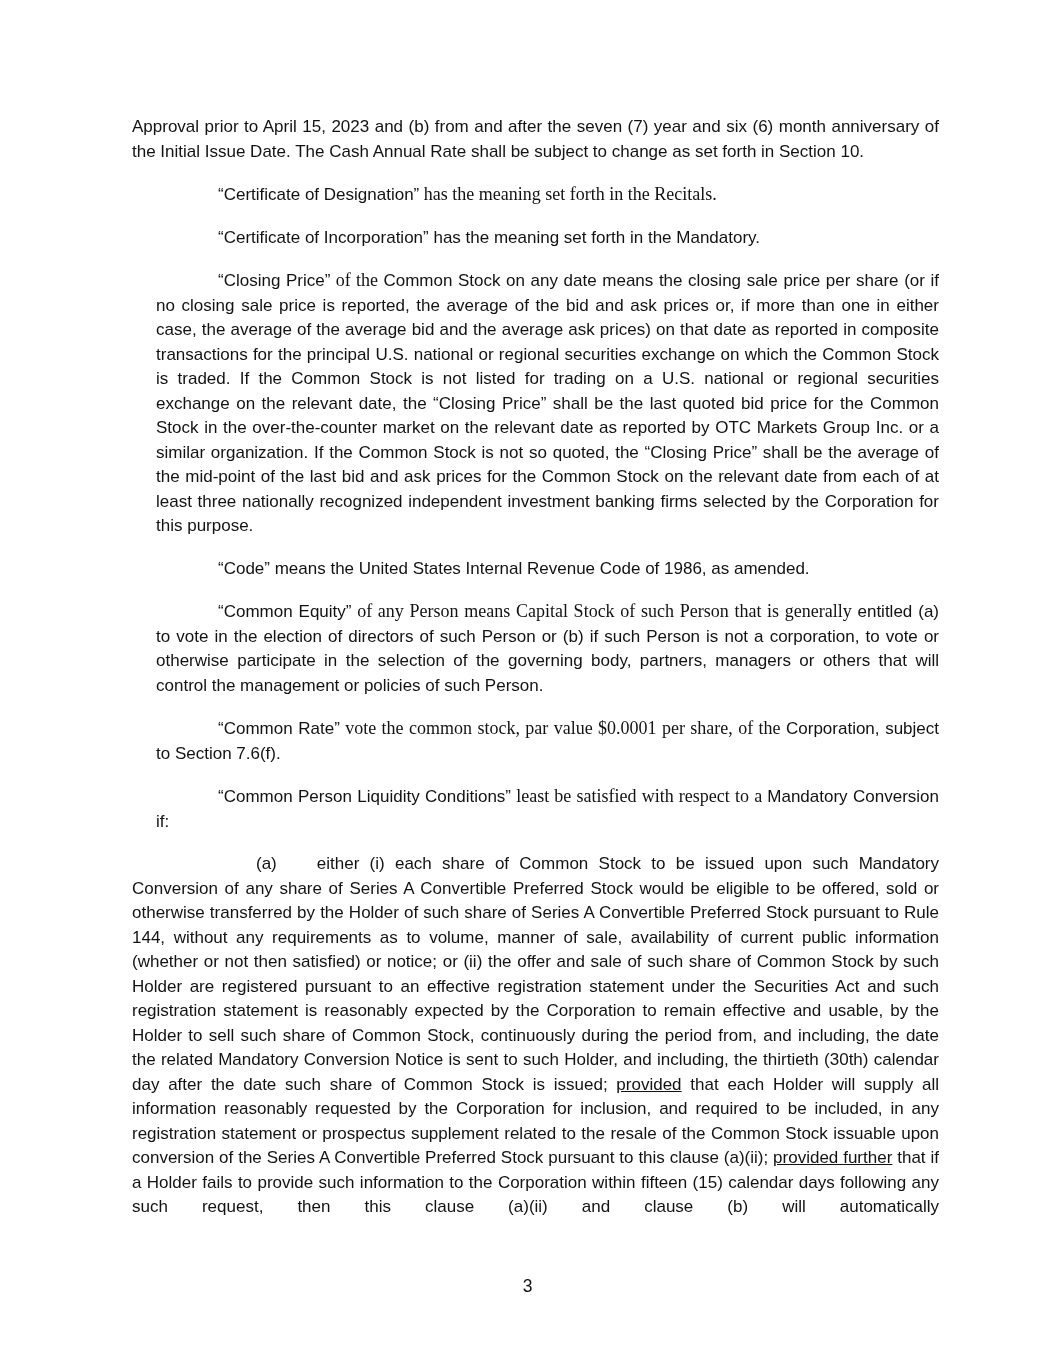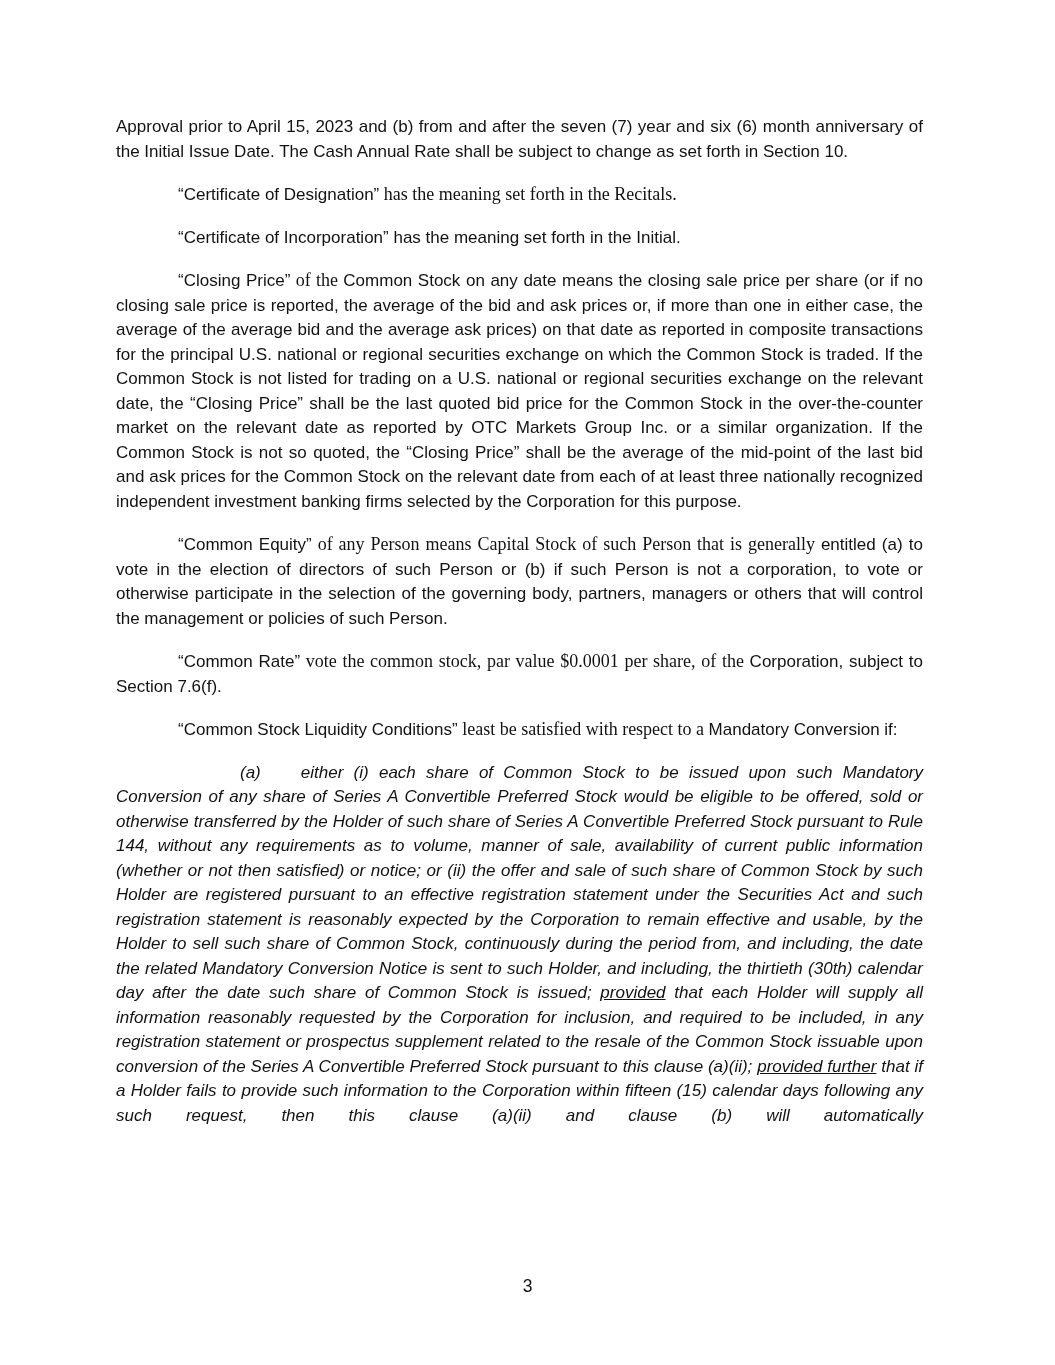--- a/index.html
+++ b/index.html
@@ -12,32 +12,32 @@
     width: 1055px;
     height: 1365px;
     background: var(--paper, #ffffff);
     color: var(--ink, #111111);
     font-family: "Liberation Sans", sans-serif;
     overflow: hidden;
   }
   .content {
     position: absolute;
     top: 115px;
-    left: 116px;
+    left: 132px;
     width: 807px;
     font-size: 17px;
     line-height: 24.5px;
     text-align: justify;
   }
   .para {
     margin: 0 0 18px 0;
   }
-  .para.half { text-indent: 62px; }
+  .para.half { text-indent: 62px; margin-left: 24px; }
   .para.one  { text-indent: 124px; }
-  .para.justify-last { text-align-last: justify; font-style: italic; }
+  .para.justify-last { text-align-last: justify; }
   .run.serif {
     font-family: "Liberation Serif", serif;
     font-size: 18px;
   }
   .run.underline { text-decoration: underline; }
   .tab {
     display: inline-block;
     width: 40px;
   }
   .page-number {
@@ -49,21 +49,22 @@
     font-size: 17.5px;
   }
 </style>
 </head>
 <body>
 
 <div class="page">
   <div class="content">
       <p class="para none"><span class="run">Approval prior to April 15, 2023 and (b) from and after the seven (7) year and six (6) month anniversary of the Initial Issue Date. The Cash Annual Rate shall be subject to change as set forth in Section 10.</span></p>
       <p class="para half"><span class="run">“Certificate of Designation”</span><span class="run serif"> has the meaning set forth in the Recitals.</span></p>
-      <p class="para half"><span class="run">“Certificate of Incorporation” has the meaning set forth in the Initial.</span></p>
+      <p class="para half"><span class="run">“Certificate of Incorporation” has the meaning set forth in the Mandatory.</span></p>
       <p class="para half"><span class="run">“Closing Price”</span><span class="run serif"> of the </span><span class="run">Common Stock on any date means the closing sale price per share (or if no closing sale price is reported, the average of the bid and ask prices or, if more than one in either case, the average of the average bid and the average ask prices) on that date as reported in composite transactions for the principal U.S. national or regional securities exchange on which the Common Stock is traded.  If the Common Stock is not listed for trading on a U.S. national or regional securities exchange on the relevant date, the “Closing Price” shall be the last quoted bid price for the Common Stock in the over-the-counter market on the relevant date as reported by OTC Markets Group Inc. or a similar organization.  If the Common Stock is not so quoted, the “Closing Price” shall be the average of the mid-point of the last bid and ask prices for the Common Stock on the relevant date from each of at least three nationally recognized independent investment banking firms selected by the Corporation for this purpose.</span></p>
+      <p class="para half"><span class="run">“Code” means the United States Internal Revenue Code of 1986, as amended.</span></p>
       <p class="para half"><span class="run">“Common Equity”</span><span class="run serif"> of any Person means Capital Stock of such Person that is generally </span><span class="run">entitled (a) to vote in the election of directors of such Person or (b) if such Person is not a corporation, to vote or otherwise participate in the selection of the governing body, partners, managers or others that will control the management or policies of such Person.</span></p>
       <p class="para half"><span class="run">“Common Rate”</span><span class="run serif"> vote the common stock, par value $0.0001 per share, of the </span><span class="run">Corporation, subject to Section 7.6(f).</span></p>
-      <p class="para half"><span class="run">“Common Stock Liquidity Conditions”</span><span class="run serif"> least be satisfied with respect to a </span><span class="run">Mandatory Conversion if:</span></p>
+      <p class="para half"><span class="run">“Common Person Liquidity Conditions”</span><span class="run serif"> least be satisfied with respect to a </span><span class="run">Mandatory Conversion if:</span></p>
       <p class="para one justify-last"><span class="run">(a)</span><span class="tab"></span><span class="run">either (i) each share of Common Stock to be issued upon such Mandatory Conversion of any share of Series A Convertible Preferred Stock would be eligible to be offered, sold or otherwise transferred by the Holder of such share of Series A Convertible Preferred Stock pursuant to Rule 144, without any requirements as to volume, manner of sale, availability of current public information (whether or not then satisfied) or notice; or (ii) the offer and sale of such share of Common Stock by such Holder are registered pursuant to an effective registration statement under the Securities Act and such registration statement is reasonably expected by the Corporation to remain effective and usable, by the Holder to sell such share of Common Stock, continuously during the period from, and including, the date the related Mandatory Conversion Notice is sent to such Holder, and including, the thirtieth (30th) calendar day after the date such share of Common Stock is issued; </span><span class="run underline">provided</span><span class="run"> that each Holder will supply all information reasonably requested by the Corporation for inclusion, and required to be included, in any registration statement or prospectus supplement related to the resale of the Common Stock issuable upon conversion of the Series A Convertible Preferred Stock pursuant to this clause (a)(ii); </span><span class="run underline">provided further</span><span class="run"> that if a Holder fails to provide such information to the Corporation within fifteen (15) calendar days following any such request, then this clause (a)(ii) and clause (b) will automatically</span></p>
     </div>
   <div class="page-number">3</div>
 </div>
 
 </body></html>

